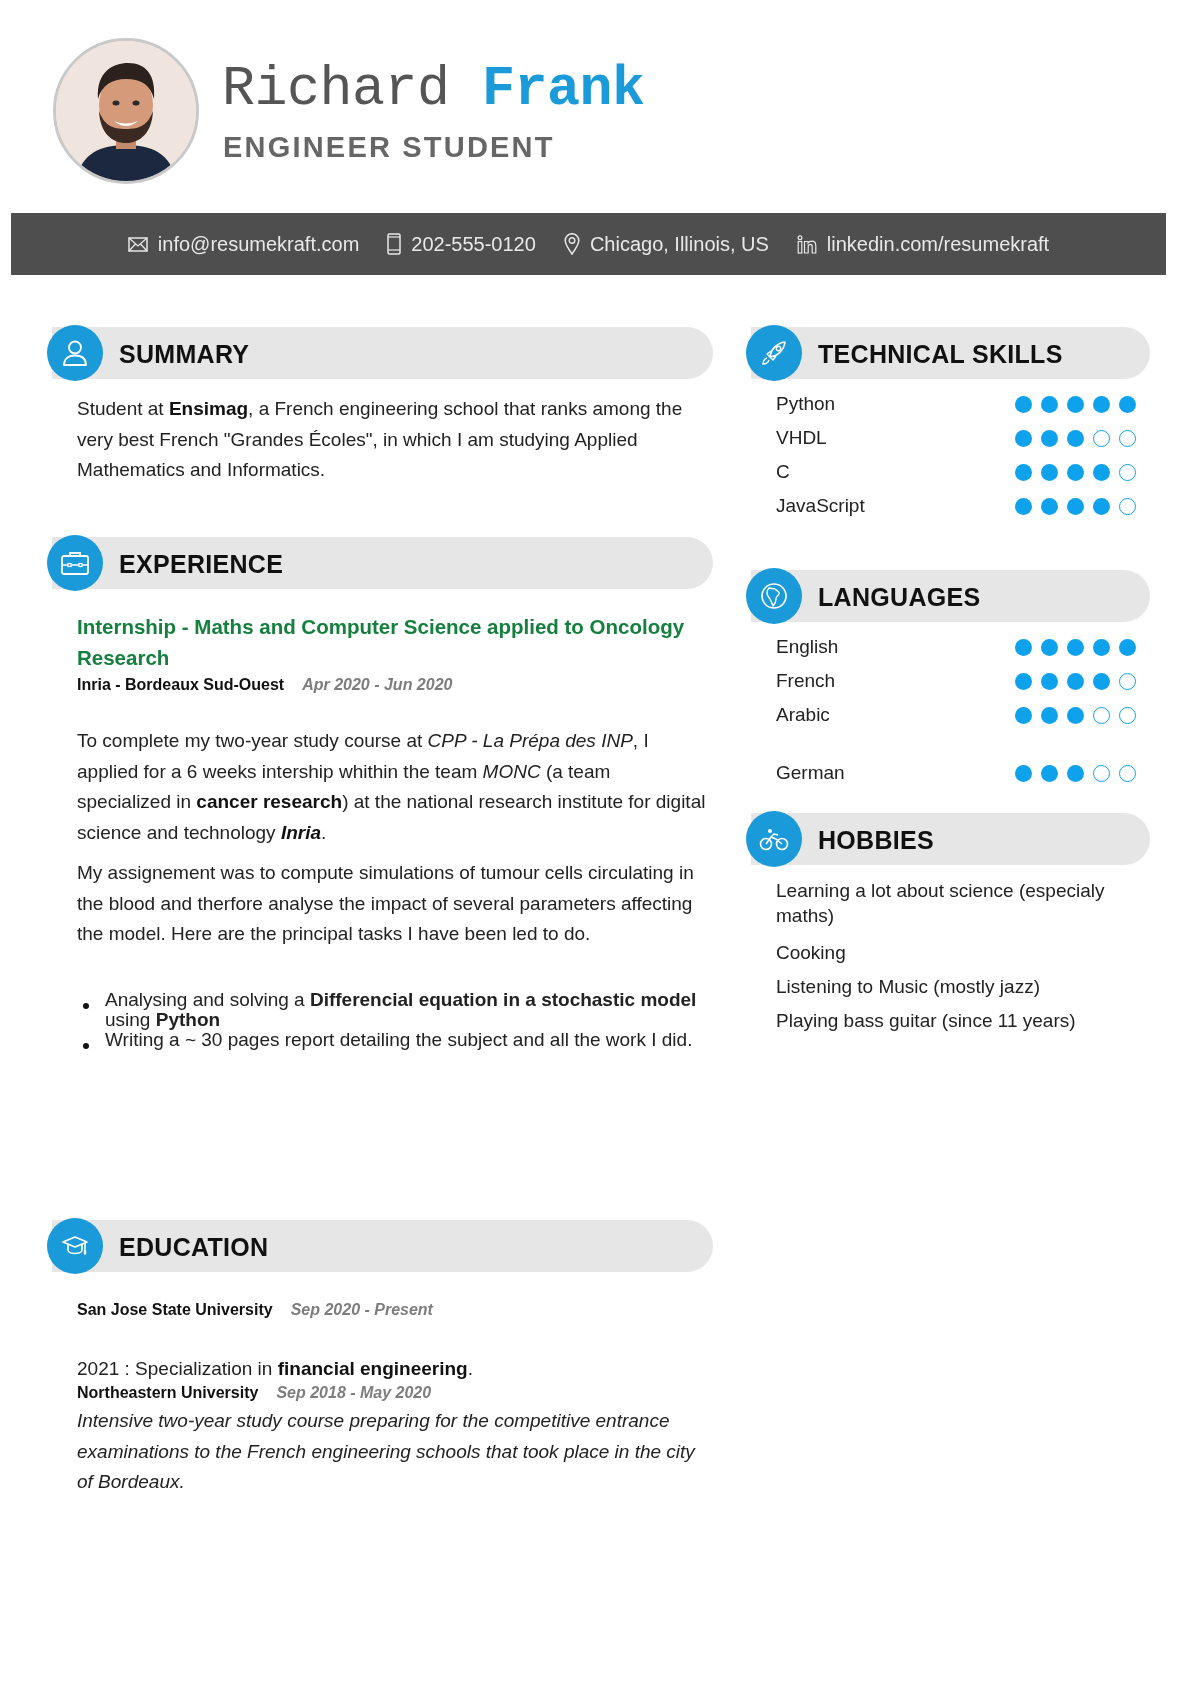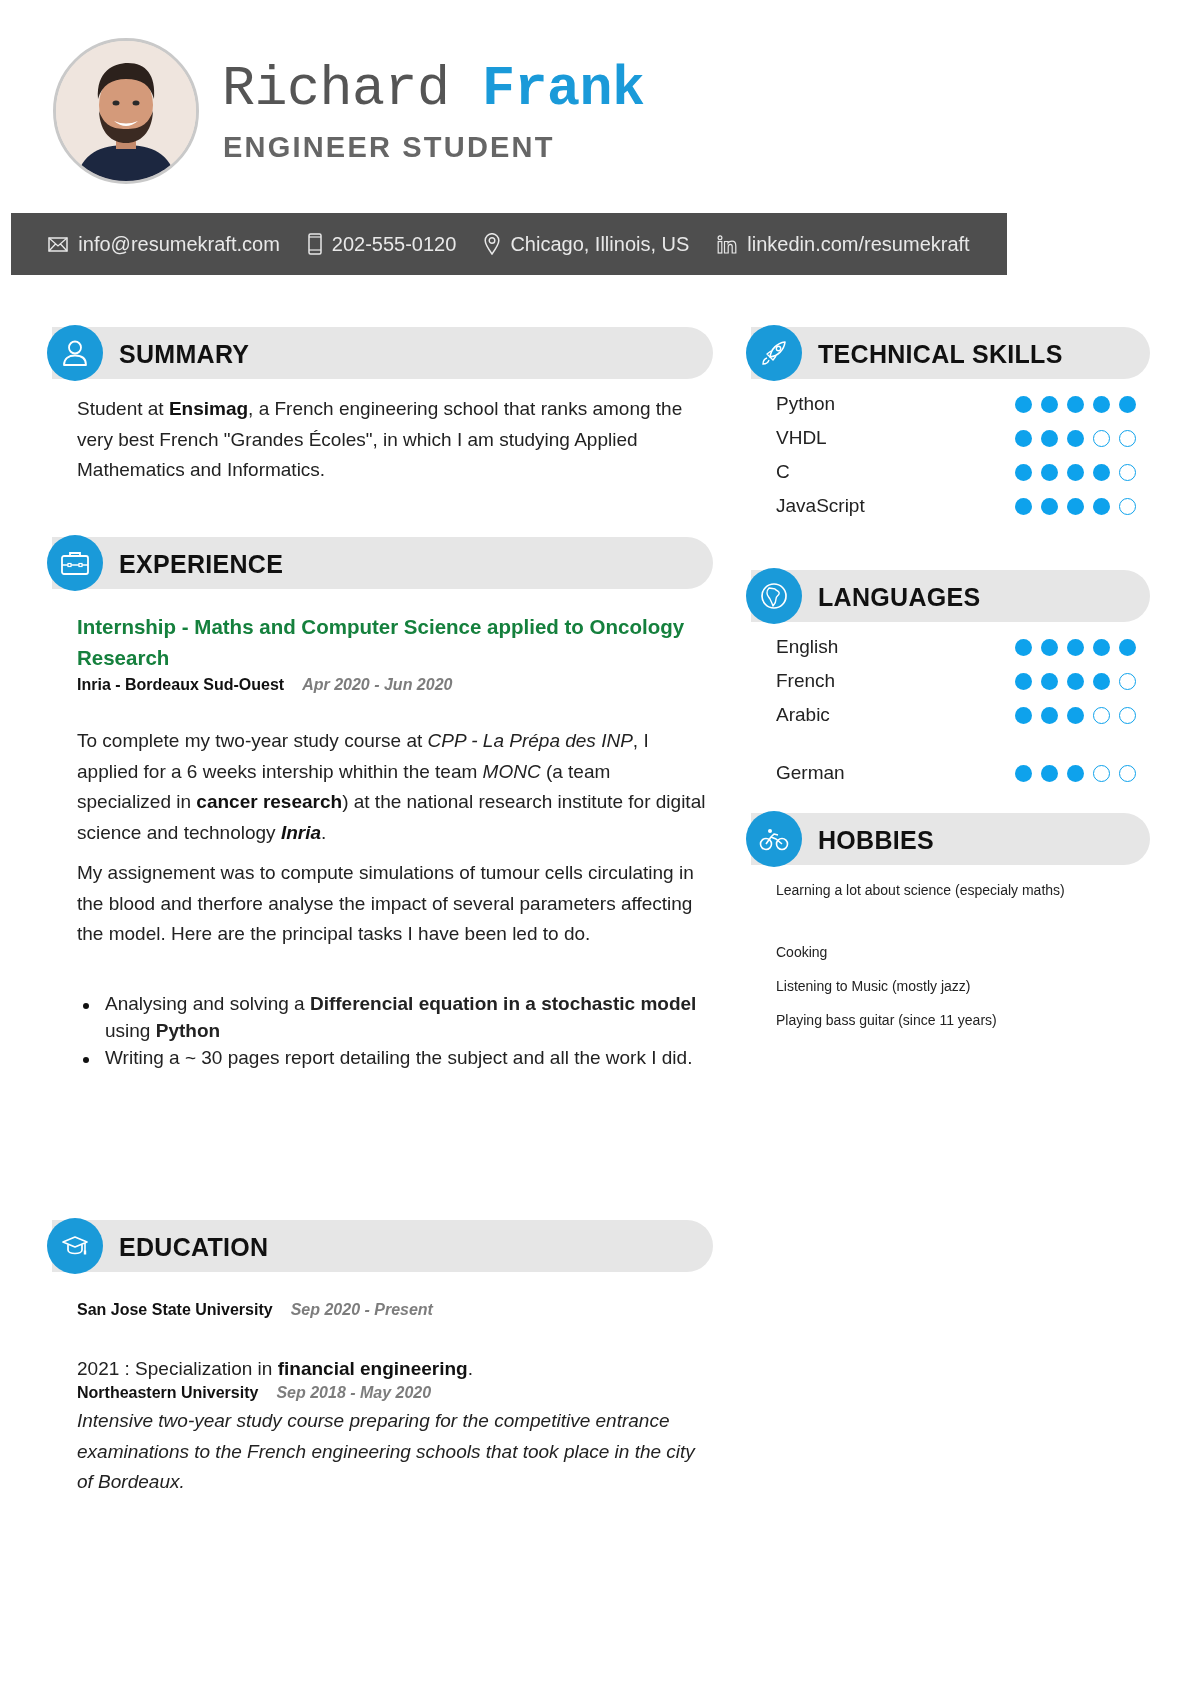--- a/index.html
+++ b/index.html
@@ -18,21 +18,21 @@
     color: #555555; letter-spacing: -0.5px; white-space: nowrap; font-family: Liberation Mono, monospace;
   }
   .name .last { color: #1a9ad9; font-weight: bold; }
   .role {
     position: absolute; left: 223px; top: 134px; font-size: 29px; line-height: 26px;
     color: #666666; font-weight: bold; letter-spacing: 2.2px; white-space: nowrap;
   }
 
   
   .contact-bar {
-    position: absolute; left: 11px; top: 213px; width: 996px; height: 62px;
+    position: absolute; left: 11px; top: 213px; width: 1155px; height: 62px;
     background: #4e4e4e; display: flex; justify-content: center; align-items: center; gap: 28px;
   }
   .contact-item { display: flex; align-items: center; gap: 10px; color: #e8e8e8; font-size: 20px; white-space: nowrap; }
   .contact-item svg { display: block; }
 
   
   .sec-head { position: absolute; height: 56px; }
   .sec-pill {
     position: absolute; left: 5px; top: 2px; height: 52px; right: 0;
     background: #e6e6e6; border-radius: 0 26px 26px 0;
@@ -46,32 +46,32 @@
     color: #111; letter-spacing: 0.3px; white-space: nowrap; z-index: 2;
   }
 
   
   .para { position: absolute; left: 77px; width: 630px; font-size: 19px; line-height: 30.5px; color: #222; }
   .para b { font-weight: bold; color: #111; }
   .job-title { position: absolute; left: 77px; top: 612px; width: 630px; font-size: 20.5px; line-height: 30.5px; font-weight: bold; color: #15803d; }
   .meta { position: absolute; left: 77px; font-size: 16px; line-height: 20px; white-space: nowrap; }
   .meta .org { font-weight: bold; color: #111; }
   .meta .dates { font-weight: bold; font-style: italic; color: #7d7d7d; margin-left: 18px; }
-  .bullets { position: absolute; left: 77px; top: 990px; width: 640px; list-style: none; font-size: 19px; line-height: 27px; }
+  .bullets { position: absolute; left: 77px; top: 990px; width: 640px; list-style: none; font-size: 19px; line-height: 20px; }
   .bullets li { position: relative; padding-left: 28px; margin-bottom: 0; }
   .bullets li::before { content: ""; position: absolute; left: 6px; top: 13px; width: 6px; height: 6px; border-radius: 50%; background: #111; }
   .italic { font-style: italic; }
 
   
   .rating-row { position: absolute; left: 776px; width: 360px; height: 30px; display: flex; align-items: center; justify-content: space-between; }
   .rating-label { font-size: 19px; color: #222; }
   .dots { display: flex; gap: 9px; }
   .dot { width: 17px; height: 17px; border-radius: 50%; background: #0ea2ec; }
   .dot.empty { background: #fff; border: 1.6px solid #0ea2ec; }
-  .hobby { position: absolute; left: 776px; width: 360px; font-size: 14px; line-height: 25px; color: #222; }
+  .hobby { position: absolute; left: 776px; width: 360px; font-size: 19px; line-height: 25px; color: #222; }
 </style>
 </head>
 <body>
 
 <div class="avatar">
   <svg viewBox="0 0 140 140">
     <rect width="140" height="140" fill="#efe5de"></rect>
     <path d="M20 140 C25 112 45 104 70 104 C95 104 115 112 120 140 Z" fill="#1c2740"></path>
     <rect x="60" y="86" width="20" height="22" fill="#c48a6c"></rect>
     <ellipse cx="70" cy="64" rx="27" ry="33" fill="#d49a7a"></ellipse>

